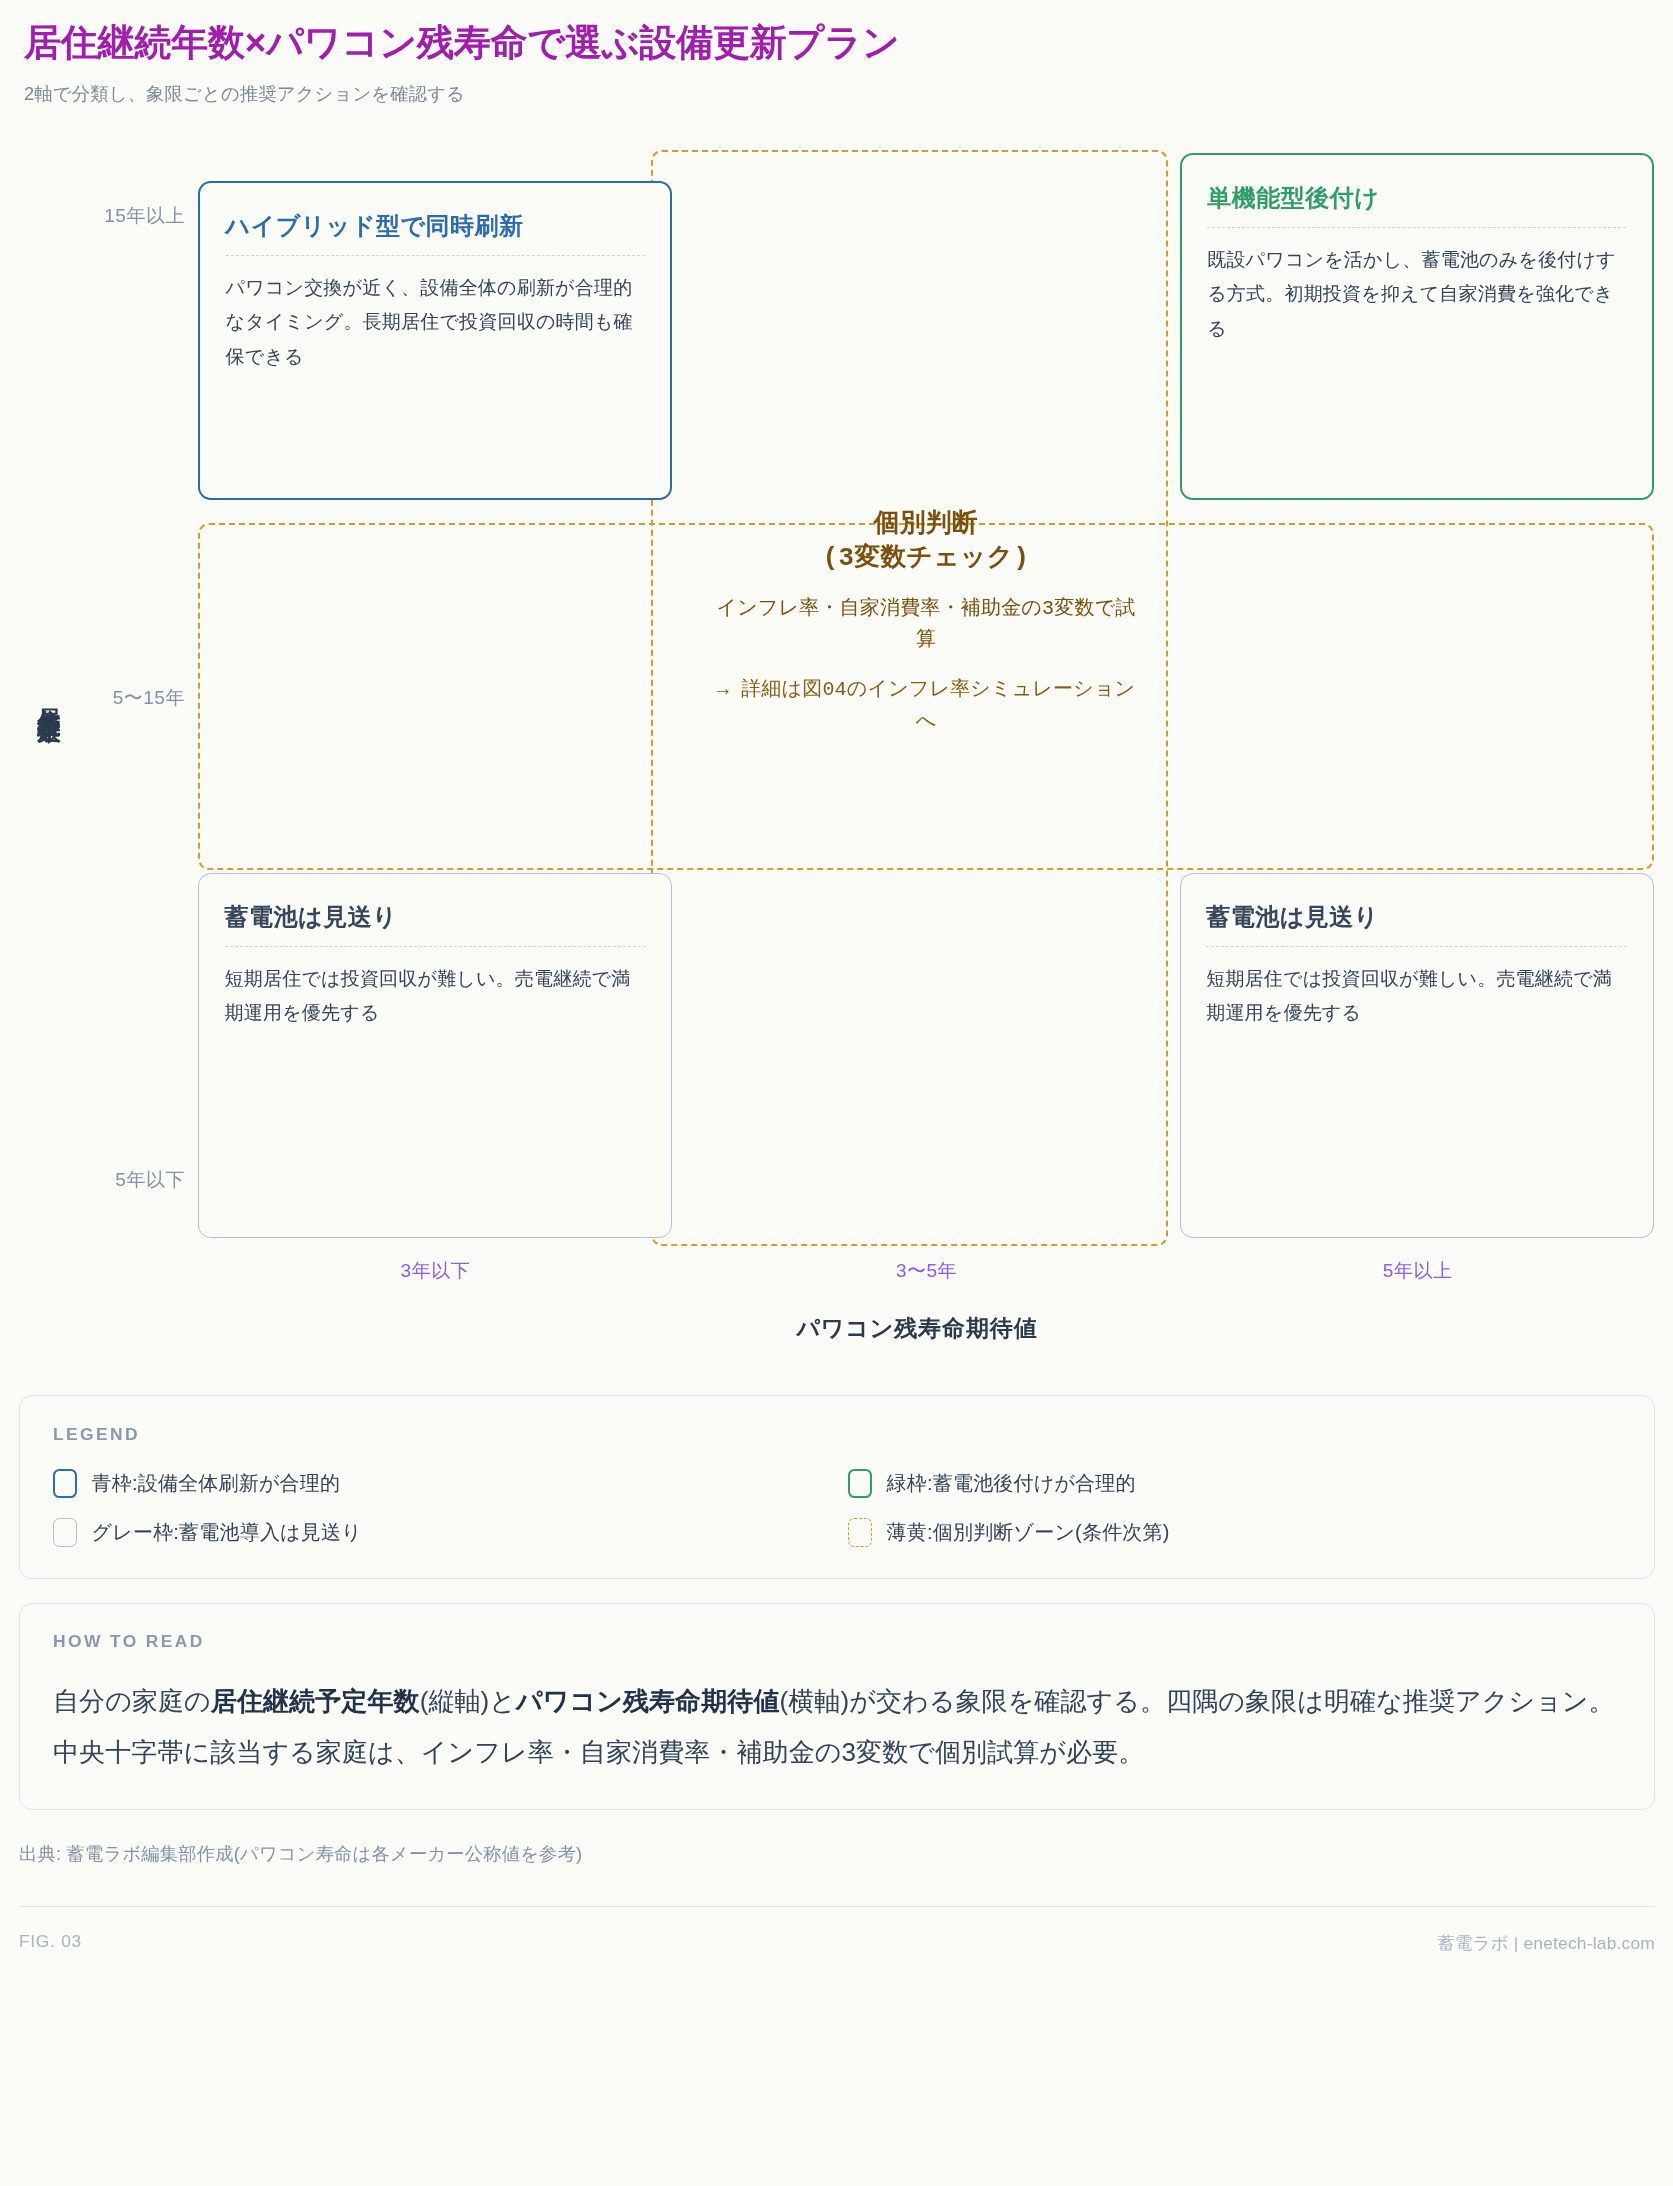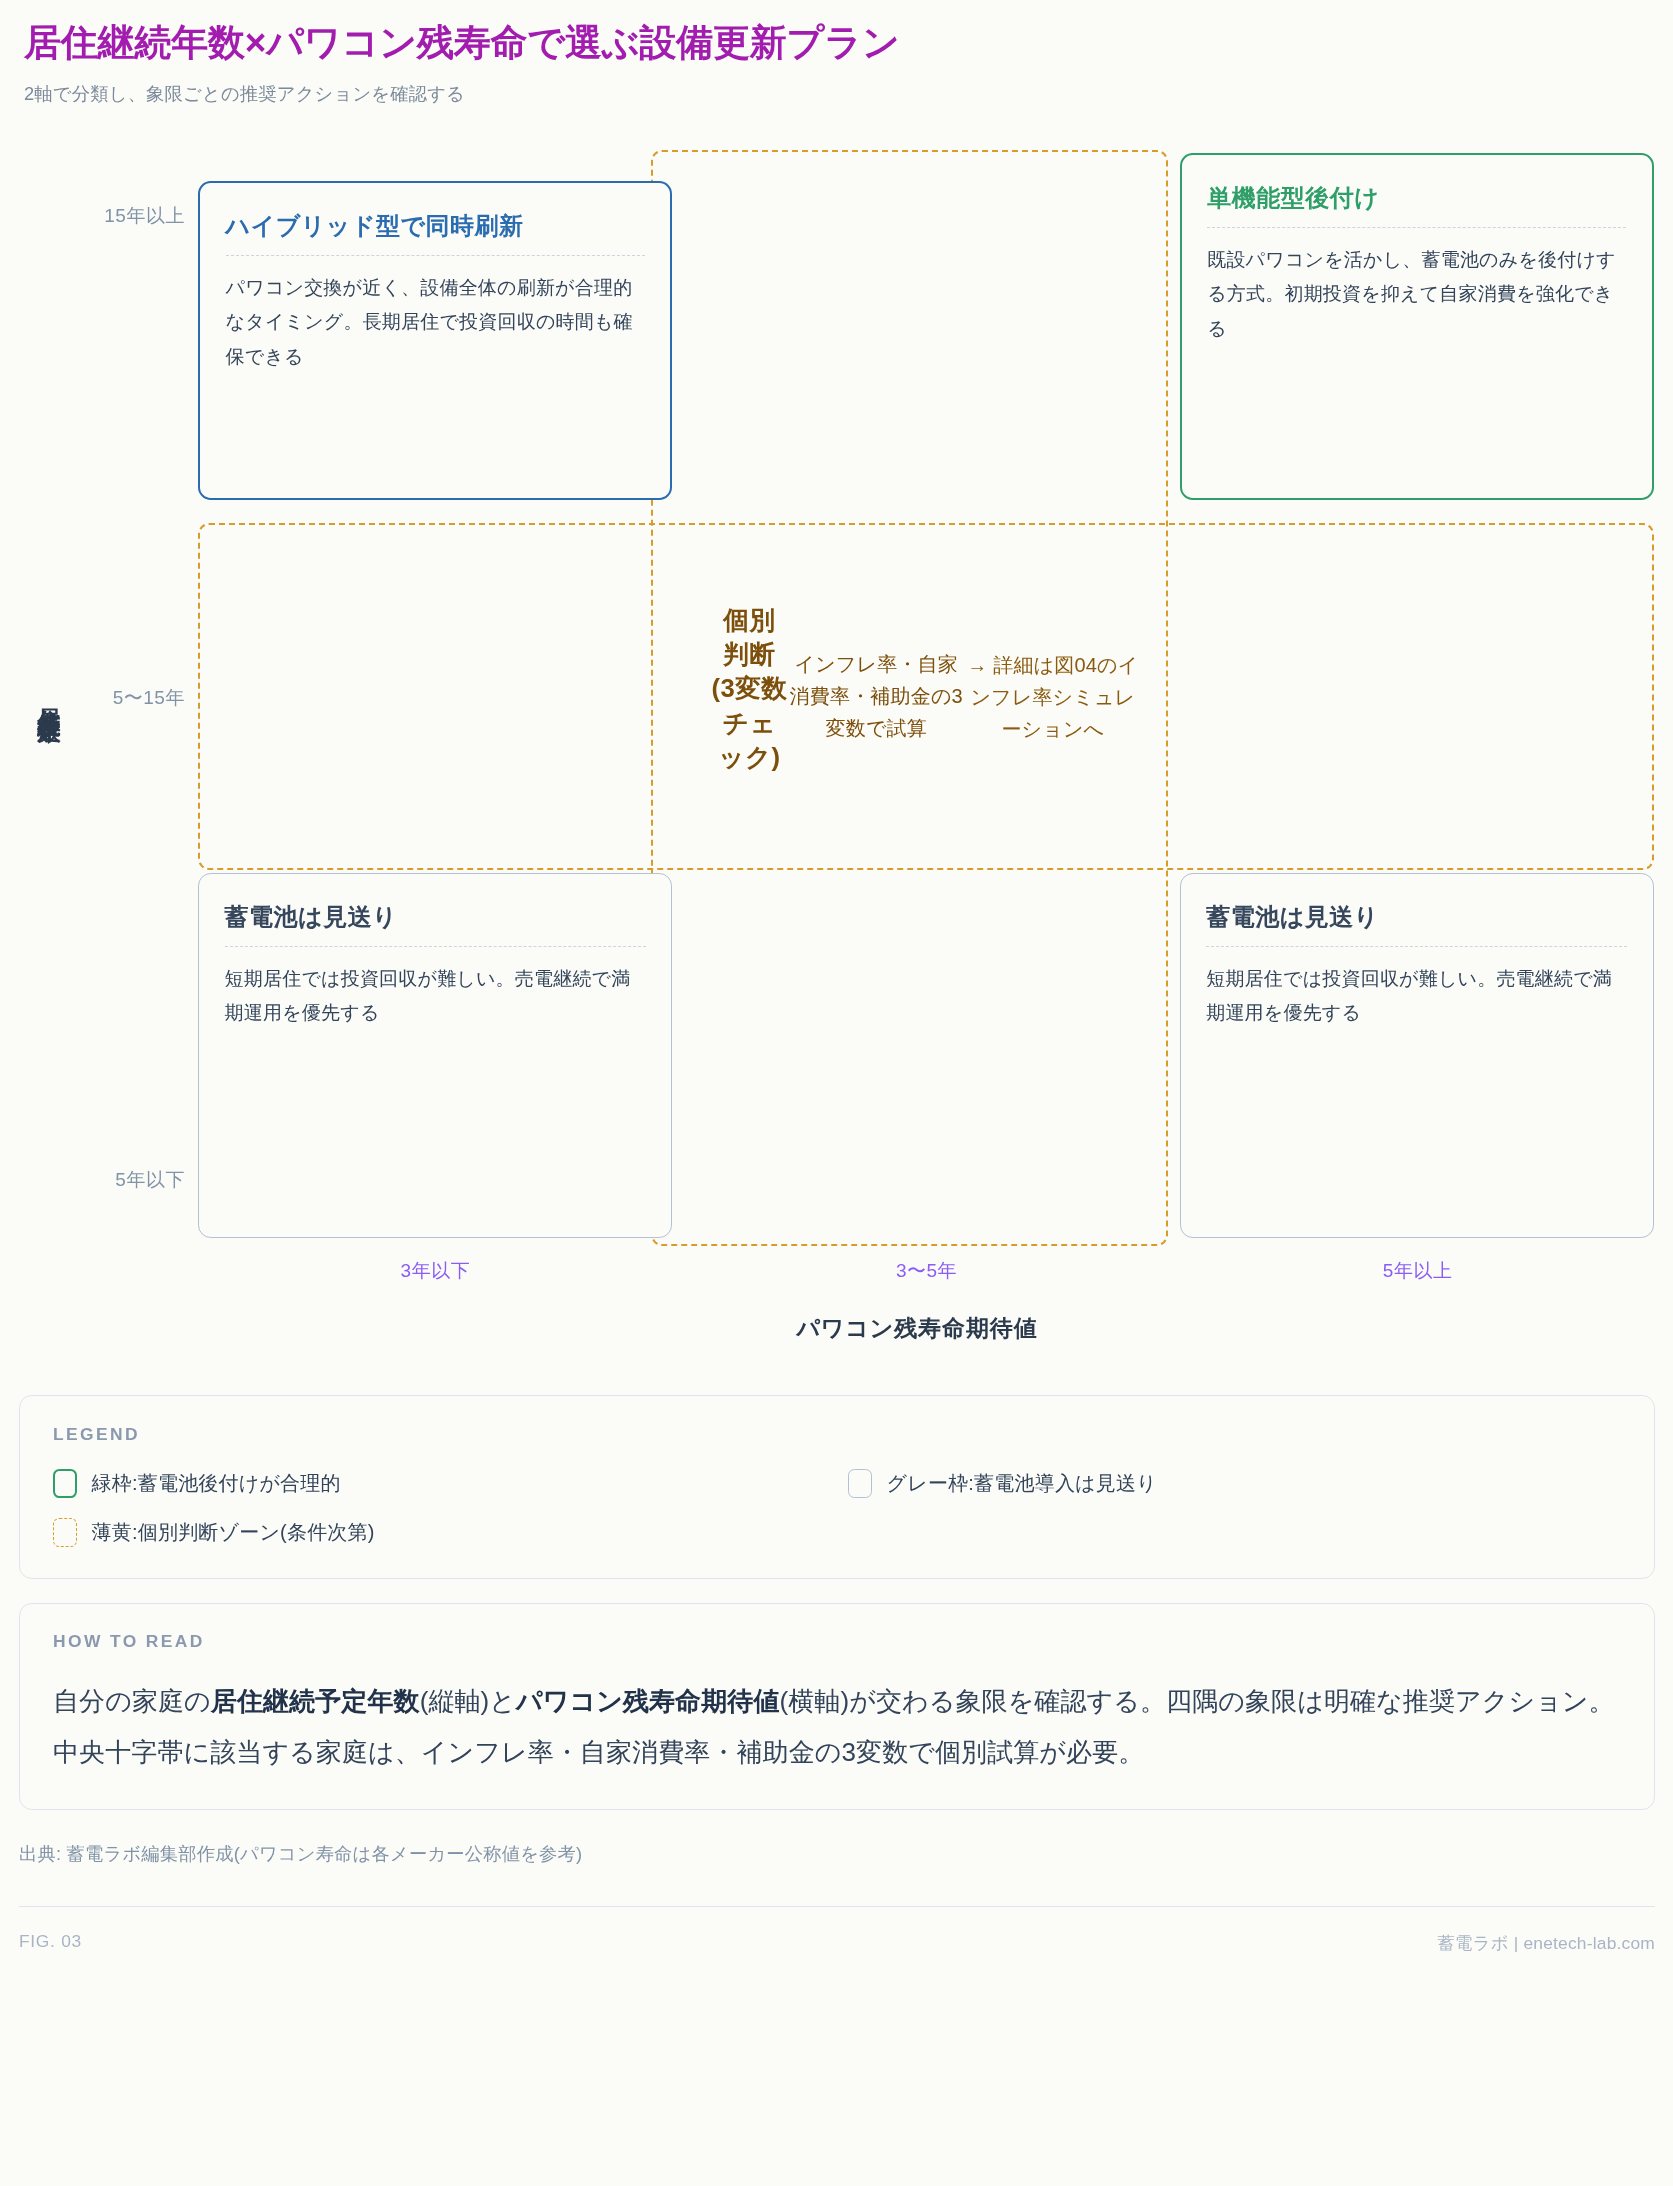--- a/index.html
+++ b/index.html
@@ -172,26 +172,26 @@
   
   .center-cell {
     grid-column: 2;
     grid-row: 2;
     z-index: 3;
   }
   .center-block {
     position: absolute;
     inset: 0;
     display: flex;
-    flex-direction: row;
+    flex-direction: column;
     align-items: center;
-    justify-content: center;
     text-align: center;
     padding: 0 22px;
     color: #8a5a10;
+    font-family: Liberation Mono, monospace;
   }
   .center-title {
     font-size: 25.6px;
     font-weight: 700;
     line-height: 1.34;
     color: #7d4f0c;
     letter-spacing: 0.5px;
   }
   .center-sub {
     margin-top: 16.4px;
@@ -393,20 +393,24 @@
   <div class="x-ticks">
     <div class="x-tick">3年以下</div>
     <div class="x-tick">3〜5年</div>
     <div class="x-tick">5年以上</div>
   </div>
   <div class="x-axis-title">パワコン残寿命期待値</div>
 
   <div class="panel" style="margin-top:51px;">
     <div class="panel-kicker">LEGEND</div>
     <div class="legend-grid">
+      <div class="legend-item">
+        <span class="swatch blue"></span>
+        <span class="legend-label">青枠:設備全体刷新が合理的</span>
+      </div>
       <div class="legend-item">
         <span class="swatch green"></span>
         <span class="legend-label">緑枠:蓄電池後付けが合理的</span>
       </div>
       <div class="legend-item">
         <span class="swatch gray"></span>
         <span class="legend-label">グレー枠:蓄電池導入は見送り</span>
       </div>
       <div class="legend-item">
         <span class="swatch dashed"></span>

